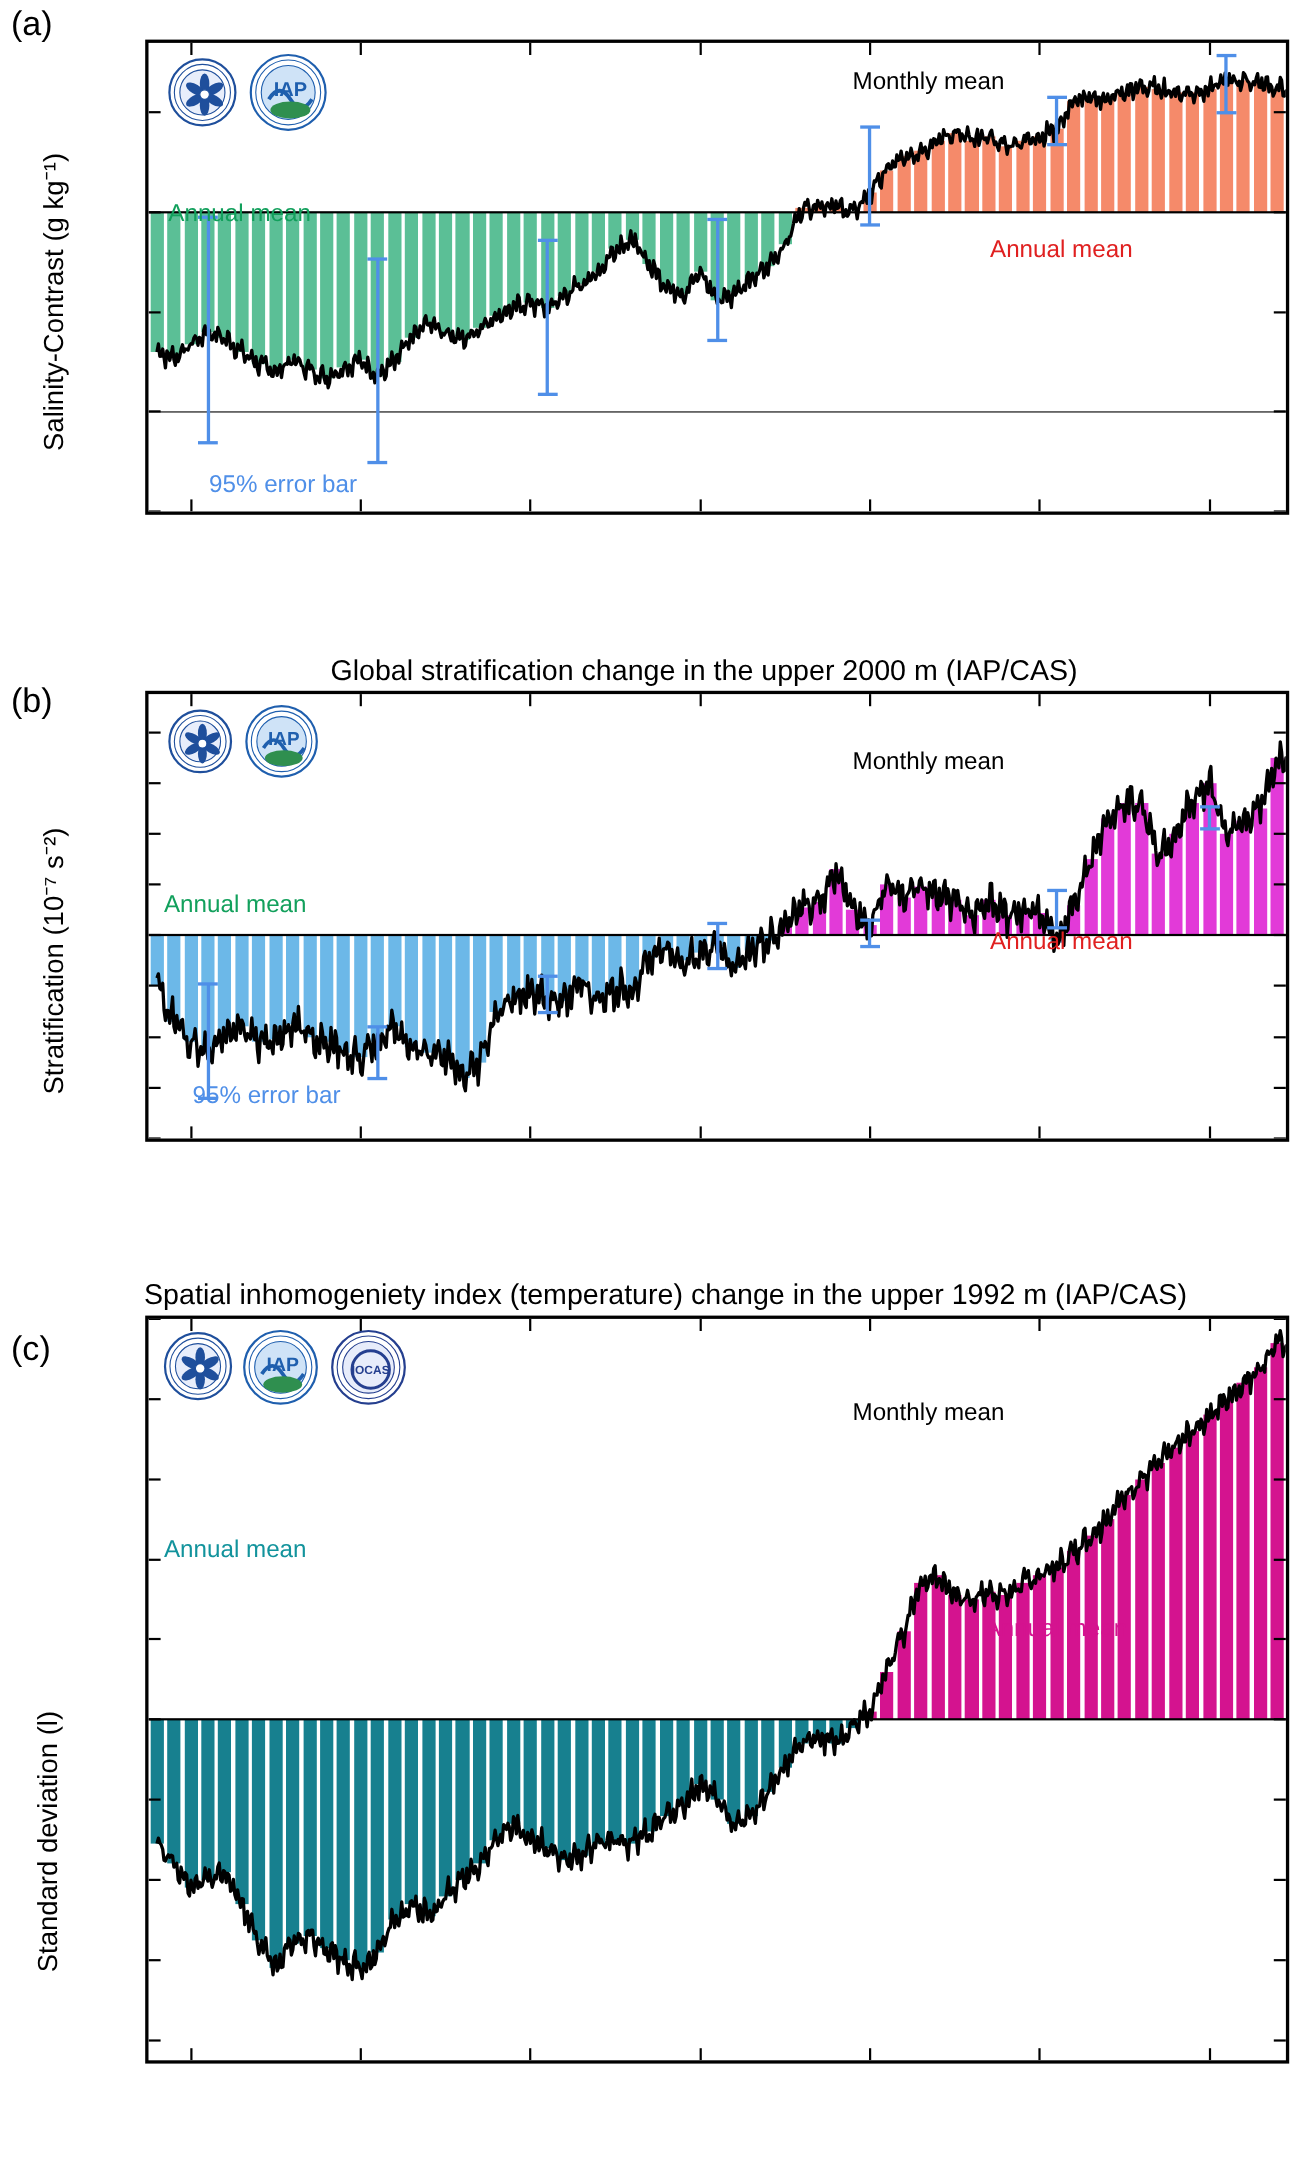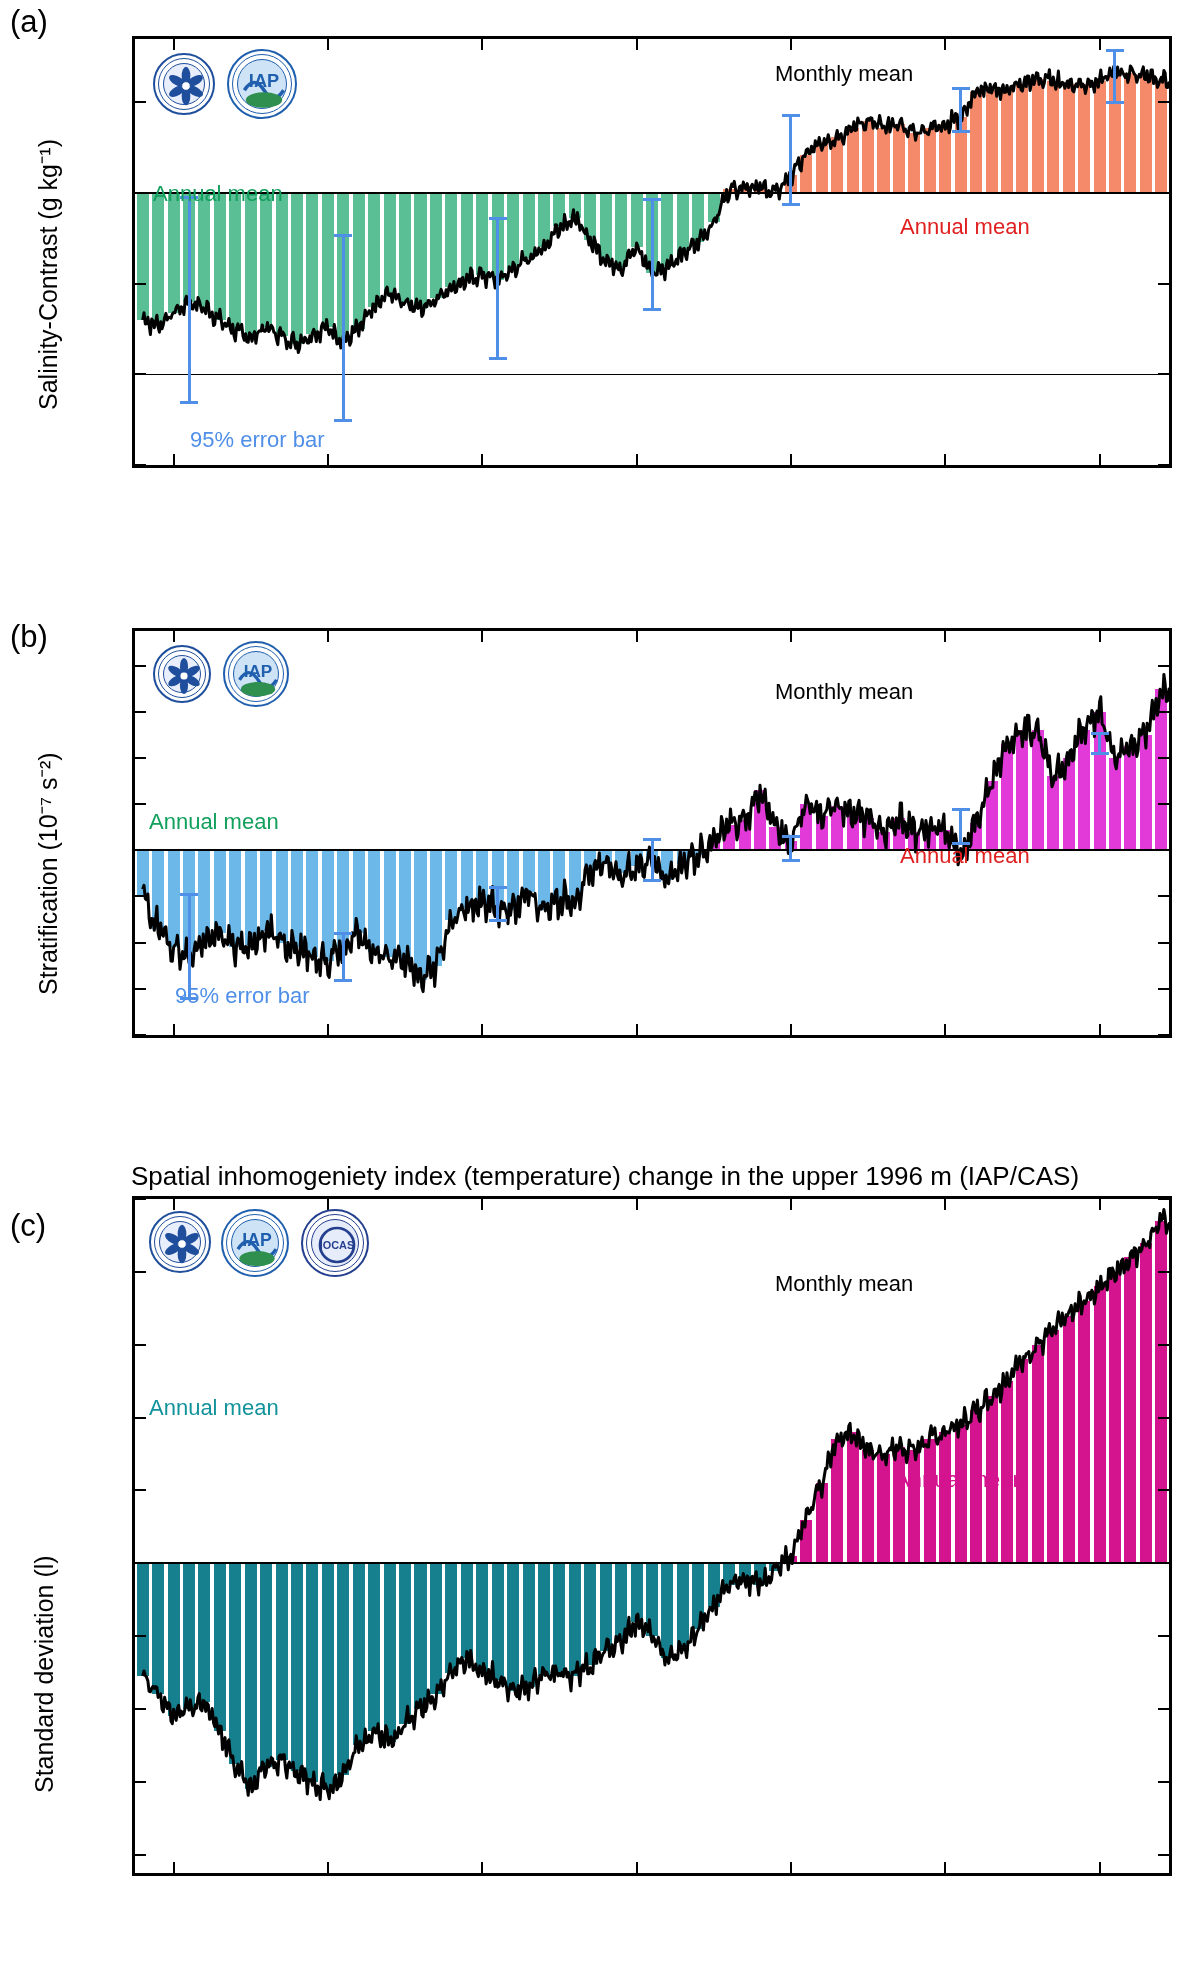--- a/index.html
+++ b/index.html
@@ -180,20 +180,21 @@
             <path d="M 15.399999999999999 39.2 q 9.8 -15.4 19.6 0 q 9.8 15.4 19.6 0" fill="none" stroke="#1f5fae" stroke-width="3.5"></path>
             <ellipse cx="35" cy="49" rx="18.2" ry="7.7" fill="#2f8f4f"></ellipse>
             <text x="35" y="36.4" text-anchor="middle" font-size="18.2" fill="#1f5fae" font-family="&quot;Liberation Sans&quot;,sans-serif" font-weight="bold">IAP</text>
           </svg>
         </div>
       </div>
   </div>
 
   <div class="panel" style="top:595px;height:490px;">
     <div class="panel-label" style="left:10px;top:24px;">(b)</div>
+    <div class="panel-title" style="left:110px;top:-1px;width:1060px;">Global stratification change in the upper 2000 m (IAP/CAS)</div>
     <div class="ylabel" style="left:30px;top:400px;">Stratification (10⁻⁷ s⁻²)</div>
     <div class="plot" id="plotB" style="left:132px;top:33px;width:1040px;height:410px;">
         <div class="bar" style="left: 1.69761px; top: 219.314px; width: 12.0376px; height: 46.1714px; bottom: auto; background: rgb(108, 184, 232);"></div>
         <div class="bar" style="left: 17.1304px; top: 219.314px; width: 12.0376px; height: 78.4914px; bottom: auto; background: rgb(108, 184, 232);"></div>
         <div class="bar" style="left: 32.5633px; top: 219.314px; width: 12.0376px; height: 96.96px; bottom: auto; background: rgb(108, 184, 232);"></div>
         <div class="bar" style="left: 47.9961px; top: 219.314px; width: 12.0376px; height: 106.194px; bottom: auto; background: rgb(108, 184, 232);"></div>
         <div class="bar" style="left: 63.429px; top: 219.314px; width: 12.0376px; height: 92.3429px; bottom: auto; background: rgb(108, 184, 232);"></div>
         <div class="bar" style="left: 78.8618px; top: 219.314px; width: 12.0376px; height: 83.1086px; bottom: auto; background: rgb(108, 184, 232);"></div>
         <div class="bar" style="left: 94.2946px; top: 219.314px; width: 12.0376px; height: 96.96px; bottom: auto; background: rgb(108, 184, 232);"></div>
         <div class="bar" style="left: 109.727px; top: 219.314px; width: 12.0376px; height: 94.6514px; bottom: auto; background: rgb(108, 184, 232);"></div>
@@ -337,21 +338,21 @@
             <path d="M 14.52 36.96 q 9.24 -14.52 18.48 0 q 9.24 14.52 18.48 0" fill="none" stroke="#1f5fae" stroke-width="3.3000000000000003"></path>
             <ellipse cx="33" cy="46.2" rx="17.16" ry="7.26" fill="#2f8f4f"></ellipse>
             <text x="33" y="34.32" text-anchor="middle" font-size="17.16" fill="#1f5fae" font-family="&quot;Liberation Sans&quot;,sans-serif" font-weight="bold">IAP</text>
           </svg>
         </div>
       </div>
   </div>
 
   <div class="panel" style="top:1163px;height:800px;">
     <div class="panel-label" style="left:10px;top:45px;">(c)</div>
-    <div class="panel-title" style="left:40px;top:-2px;width:1130px;">Spatial inhomogeniety index (temperature) change in the upper 1996 m (IAP/CAS)</div>
+    <div class="panel-title" style="left:40px;top:-2px;width:1130px;">Spatial inhomogeniety index (temperature) change in the upper 1992 m (IAP/CAS)</div>
     <div class="ylabel" style="left:30px;top:630px;">Standard deviation (l)</div>
     <div class="plot" id="plotC" style="left:132px;top:33px;width:1040px;height:680px;">
         <div class="bar" style="left: 1.69761px; top: 364.324px; width: 12.0376px; height: 112.941px; bottom: auto; background: rgb(23, 128, 143);"></div>
         <div class="bar" style="left: 17.1304px; top: 364.324px; width: 12.0376px; height: 131.157px; bottom: auto; background: rgb(23, 128, 143);"></div>
         <div class="bar" style="left: 32.5633px; top: 364.324px; width: 12.0376px; height: 153.016px; bottom: auto; background: rgb(23, 128, 143);"></div>
         <div class="bar" style="left: 47.9961px; top: 364.324px; width: 12.0376px; height: 145.73px; bottom: auto; background: rgb(23, 128, 143);"></div>
         <div class="bar" style="left: 63.429px; top: 364.324px; width: 12.0376px; height: 138.443px; bottom: auto; background: rgb(23, 128, 143);"></div>
         <div class="bar" style="left: 78.8618px; top: 364.324px; width: 12.0376px; height: 167.589px; bottom: auto; background: rgb(23, 128, 143);"></div>
         <div class="bar" style="left: 94.2946px; top: 364.324px; width: 12.0376px; height: 200.378px; bottom: auto; background: rgb(23, 128, 143);"></div>
         <div class="bar" style="left: 109.727px; top: 364.324px; width: 12.0376px; height: 225.881px; bottom: auto; background: rgb(23, 128, 143);"></div>

